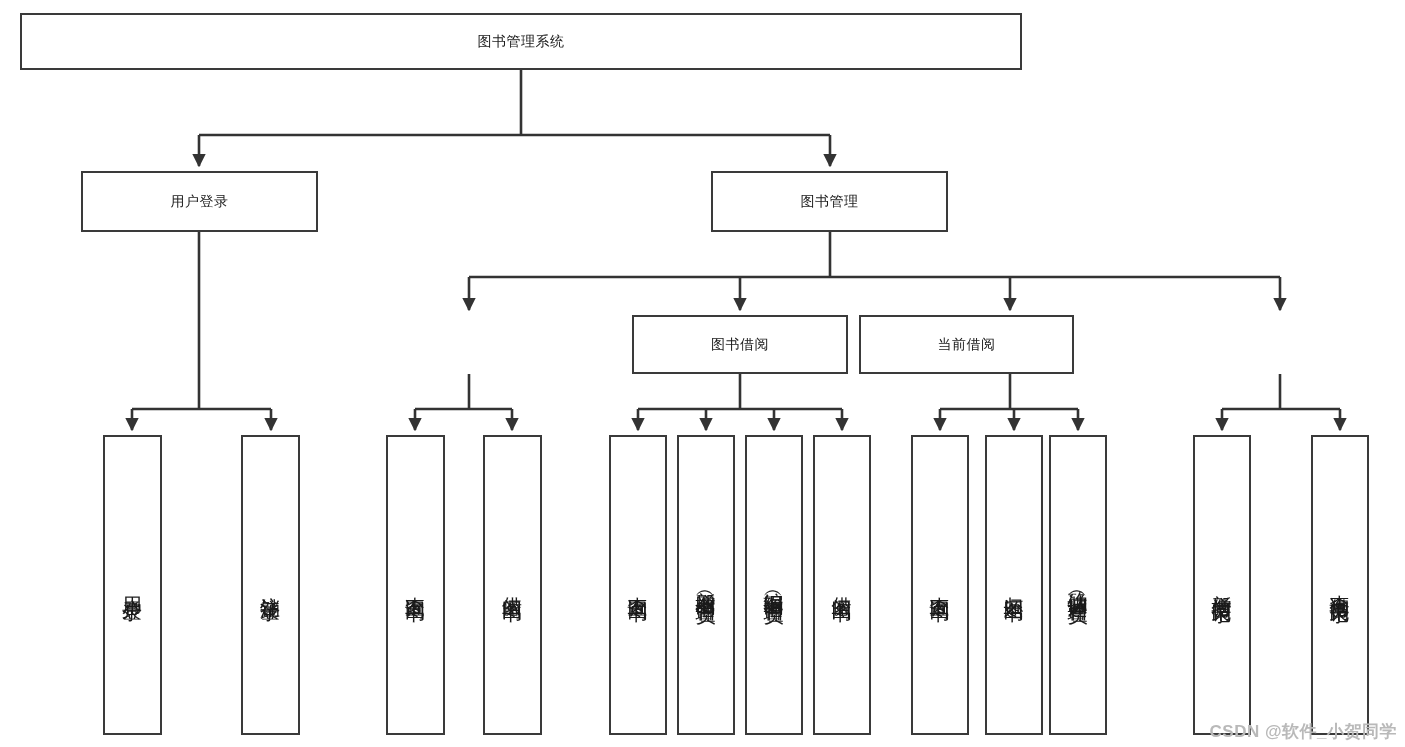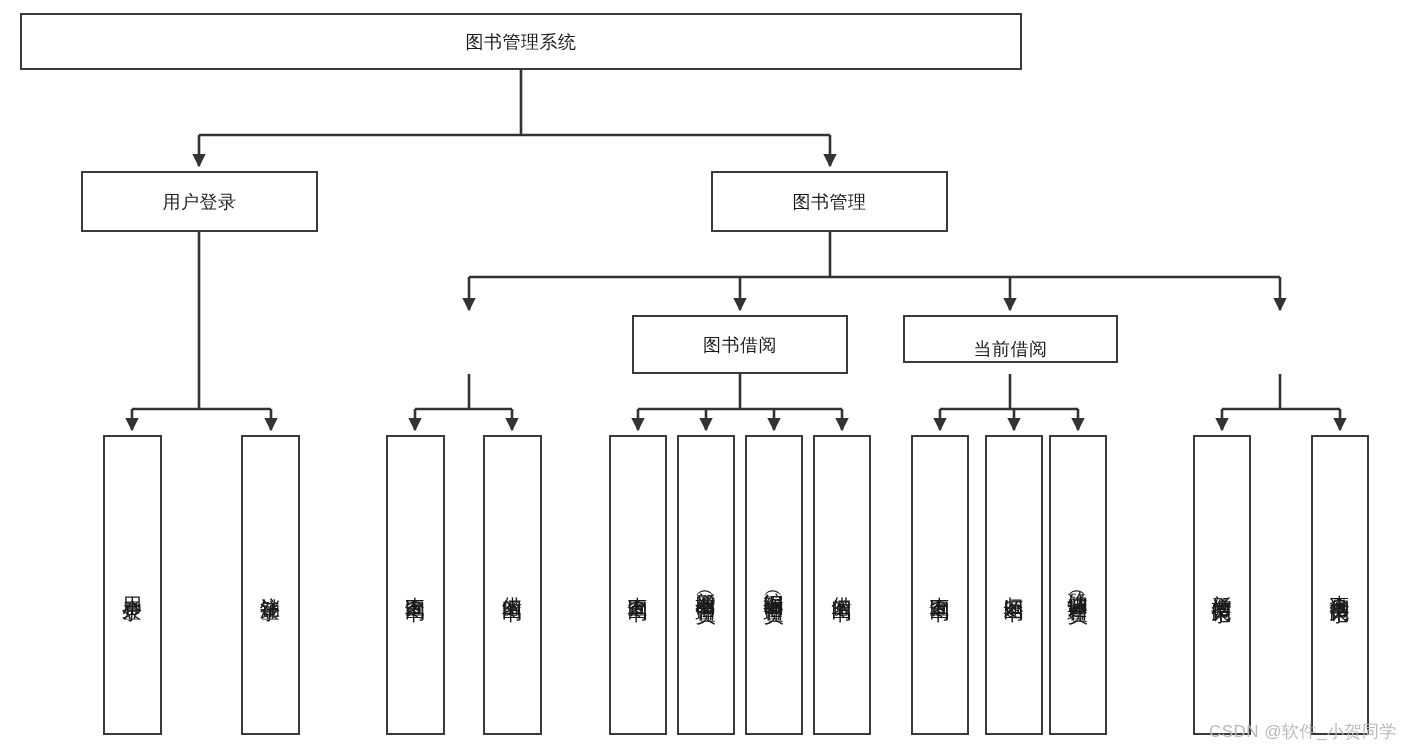--- a/index.html
+++ b/index.html
@@ -28,21 +28,21 @@
     position: absolute;
     box-sizing: border-box;
     background: #ffffff;
     border: 2px solid #3a3a3a;
     display: flex;
     align-items: center;
     justify-content: center;
     color: #1a1a1a;
   }
   .node.horiz {
-    font-size: 18px;
+    font-size: 14px;
     letter-spacing: 0.5px;
   }
   .node.vert {
     writing-mode: vertical-rl;
     text-orientation: upright;
     font-size: 20px;
     letter-spacing: 2px;
     padding-top: 6px;
     padding-bottom: 6px;
     line-height: 1;
@@ -55,20 +55,21 @@
   }
   #watermark {
     position: absolute;
     right: 8px;
     bottom: 4px;
     font-size: 17px;
     color: #b9b9b9;
     letter-spacing: 0.5px;
     white-space: nowrap;
     pointer-events: none;
+    font-weight: bold;
   }
 </style>
 </head>
 <body>
 
 <div id="canvas">
 
   <svg id="wires" viewBox="0 0 1405 747" xmlns="http://www.w3.org/2000/svg">
     <defs>
       <marker id="arrow" viewBox="0 0 10 10" refX="9" refY="5" markerWidth="5.2" markerHeight="5.2" orient="auto-start-reverse">
@@ -126,21 +127,21 @@
   <div class="node horiz" id="node-l2-0" style="left: 81px; top: 171px; width: 237px; height: 61px;">
     <span class="lbl">用户登录</span>
   </div>
   <div class="node horiz" id="node-l2-1" style="left: 711px; top: 171px; width: 237px; height: 61px; text-align: right;">
     <span class="lbl">图书管理</span>
   </div>
 
   <div class="node horiz" id="node-l3-1" style="left: 632px; top: 315px; width: 216px; height: 59px;">
     <span class="lbl">图书借阅</span>
   </div>
-  <div class="node horiz" id="node-l3-2" style="left: 903px; top: 315px; width: 215px; height: 48px; align-items: flex-end;">
+  <div class="node horiz" id="node-l3-2" style="left: 859px; top: 315px; width: 215px; height: 59px;">
     <span class="lbl">当前借阅</span>
   </div>
 
   <div class="node vert" id="node-leaf-0" style="left: 103px; top: 435px; width: 59px; height: 300px;">
     <span class="lbl">用户登录</span>
   </div>
   <div class="node vert" id="node-leaf-1" style="left: 241px; top: 435px; width: 59px; height: 300px;">
     <span class="lbl">注销登录</span>
   </div>
   <div class="node vert" id="node-leaf-2" style="left: 386px; top: 435px; width: 59px; height: 300px;">

